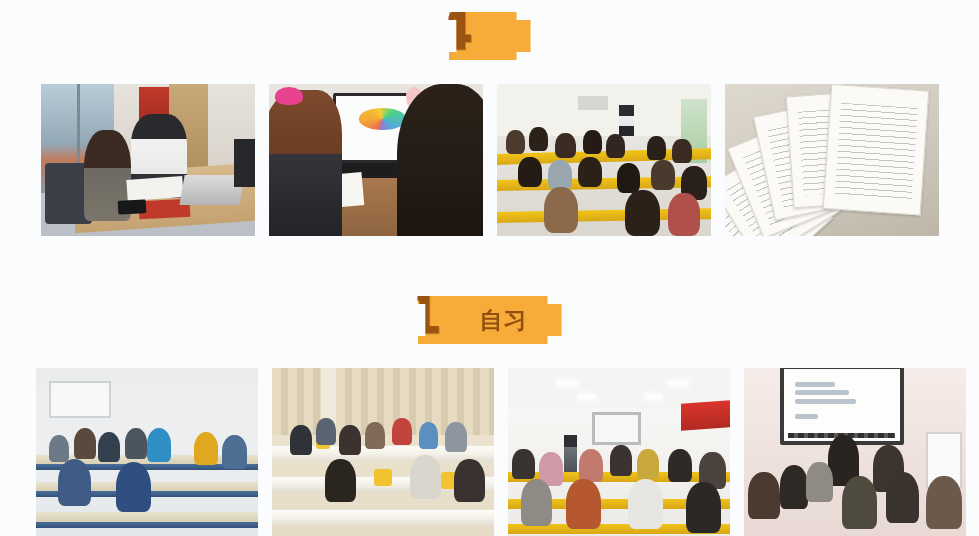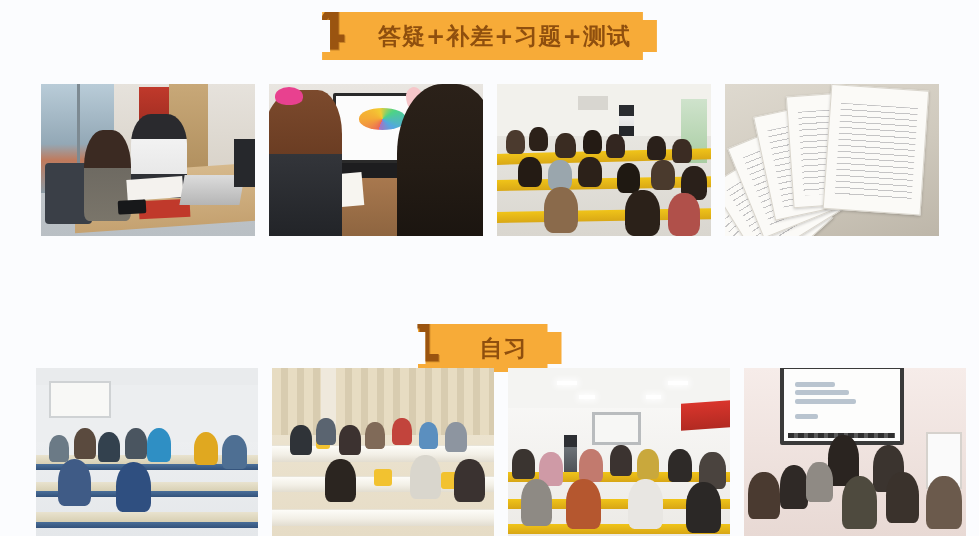--- a/index.html
+++ b/index.html
@@ -74,21 +74,20 @@
     font-family: "DejaVu Sans", "Liberation Sans", sans-serif;
     font-size: 23px;
     font-weight: bold;
     color: #8f4f0e;
     letter-spacing: 1px;
     white-space: nowrap;
   }
 
   .banner.narrow {
     padding: 0 34px 0 62px;
-    margin-top: 28px;
   }
 
   
   .photo-row {
     position: absolute;
     display: flex;
     gap: 14px;
   }
 
   .photo {
@@ -336,21 +335,20 @@
   .p8 .st8 { position:absolute; border-radius:46% 46% 16% 16%; }
 </style>
 </head>
 <body style="background: rgb(251, 252, 254);">
 
 <div class="section" style="top:12px;">
 
   <div class="banner-row">
     <div class="banner" style="background: rgb(247, 171, 56);">
       <span class="banner-num" style="color: rgb(154, 84, 16);">4</span>
-      <span class="banner-text" style="color: rgb(143, 79, 14);">答疑+补差+习题+测试</span>
     </div>
   </div>
 </div>
 
 <div class="photo-row" style="left:41px; top:84px;">
 
   <div class="photo p1" style="width:214px;height:152px;">
     <div class="scene">
       <div class="window"></div>
       <div class="win-bar"></div>

